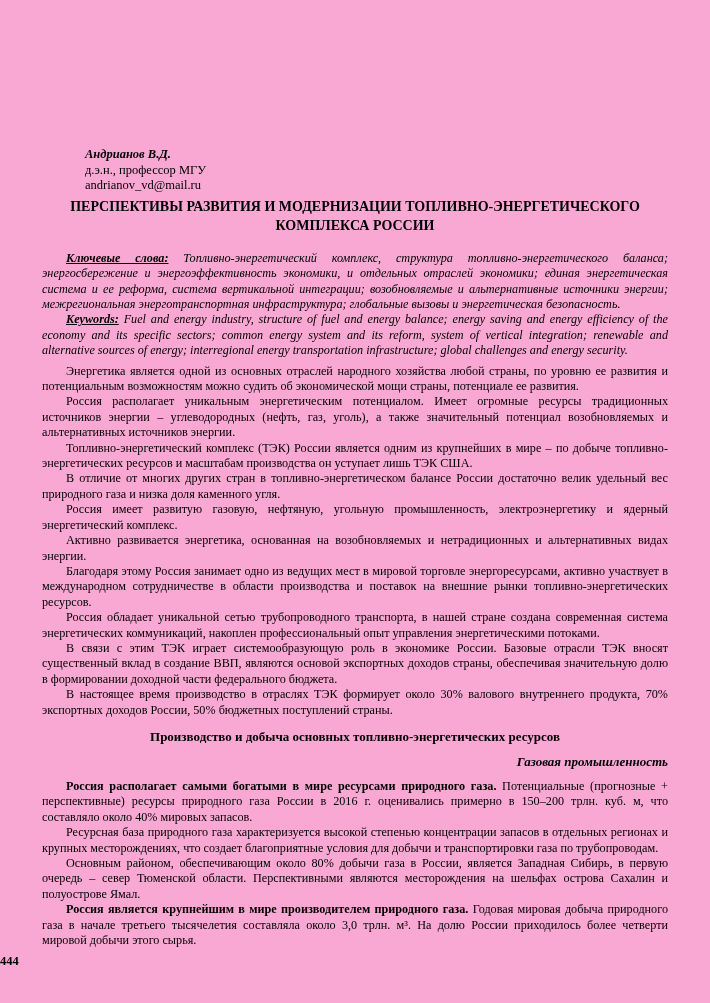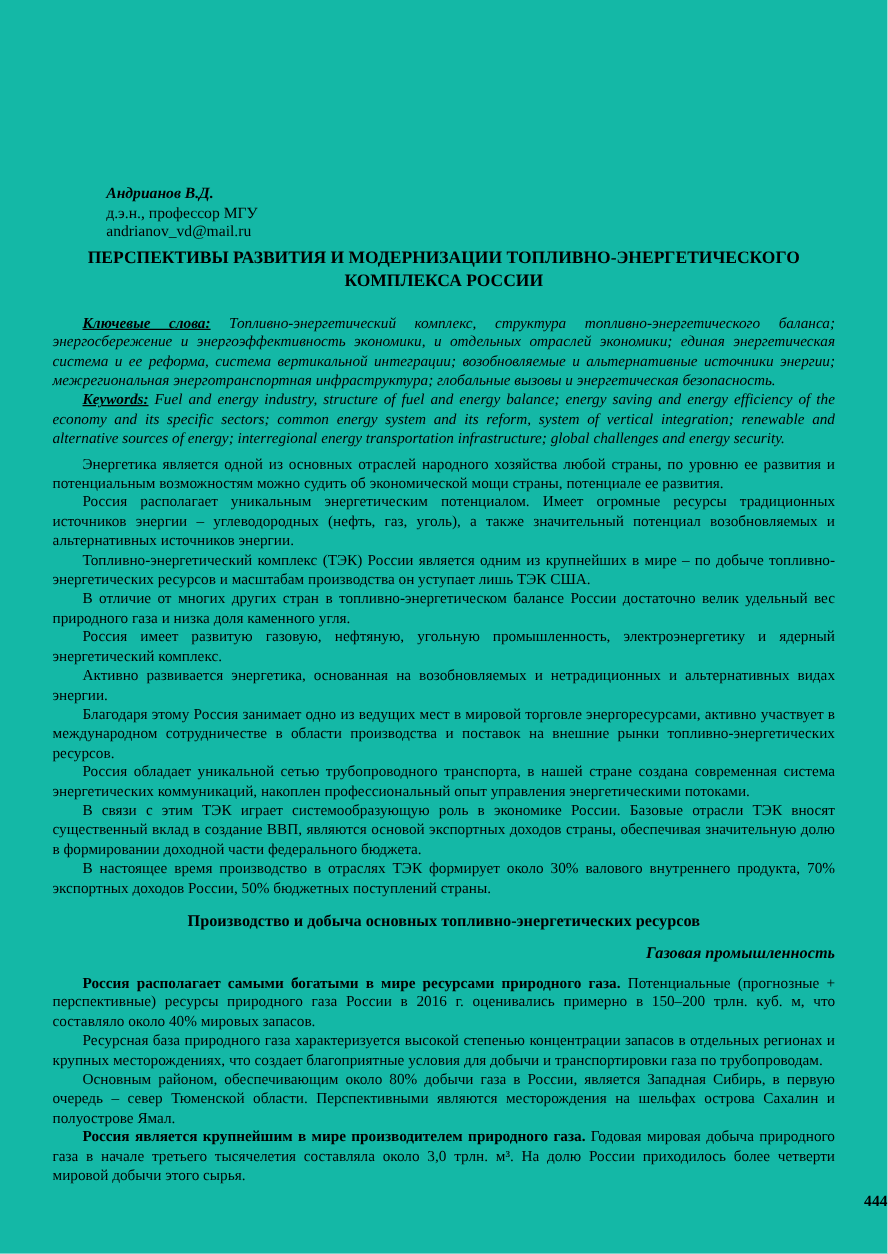--- a/index.html
+++ b/index.html
@@ -4,21 +4,21 @@
 <style>
   html, body {
     margin: 0;
     padding: 0;
     background: #ffffff;
   }
   .page {
     position: relative;
     width: 710px;
     height: 1003px;
-    background: #14b8a6;
+    background: #f9a8d4;
     overflow: hidden;
     font-family: "Liberation Serif", "DejaVu Serif", serif;
     color: #000000;
   }
   .content {
     padding: 147px 42px 0 42px;
   }
   .author-block {
     margin-left: 43px;
     font-size: 12.5px;
@@ -75,24 +75,23 @@
     margin-top: 8px;
   }
   .lead {
     font-weight: bold;
   }
   .page-number {
     position: absolute;
     left: 0;
     right: 0;
     bottom: 34px;
-    text-align: right;
+    text-align: left;
     font-weight: bold;
     font-size: 12.5px;
-    margin-left: 12px;
   }
 </style>
 </head>
 <body>
 
 <div class="page">
   <div class="content">
 
     <div class="author-block">
       <div class="author-name">Андрианов В.Д.</div>

